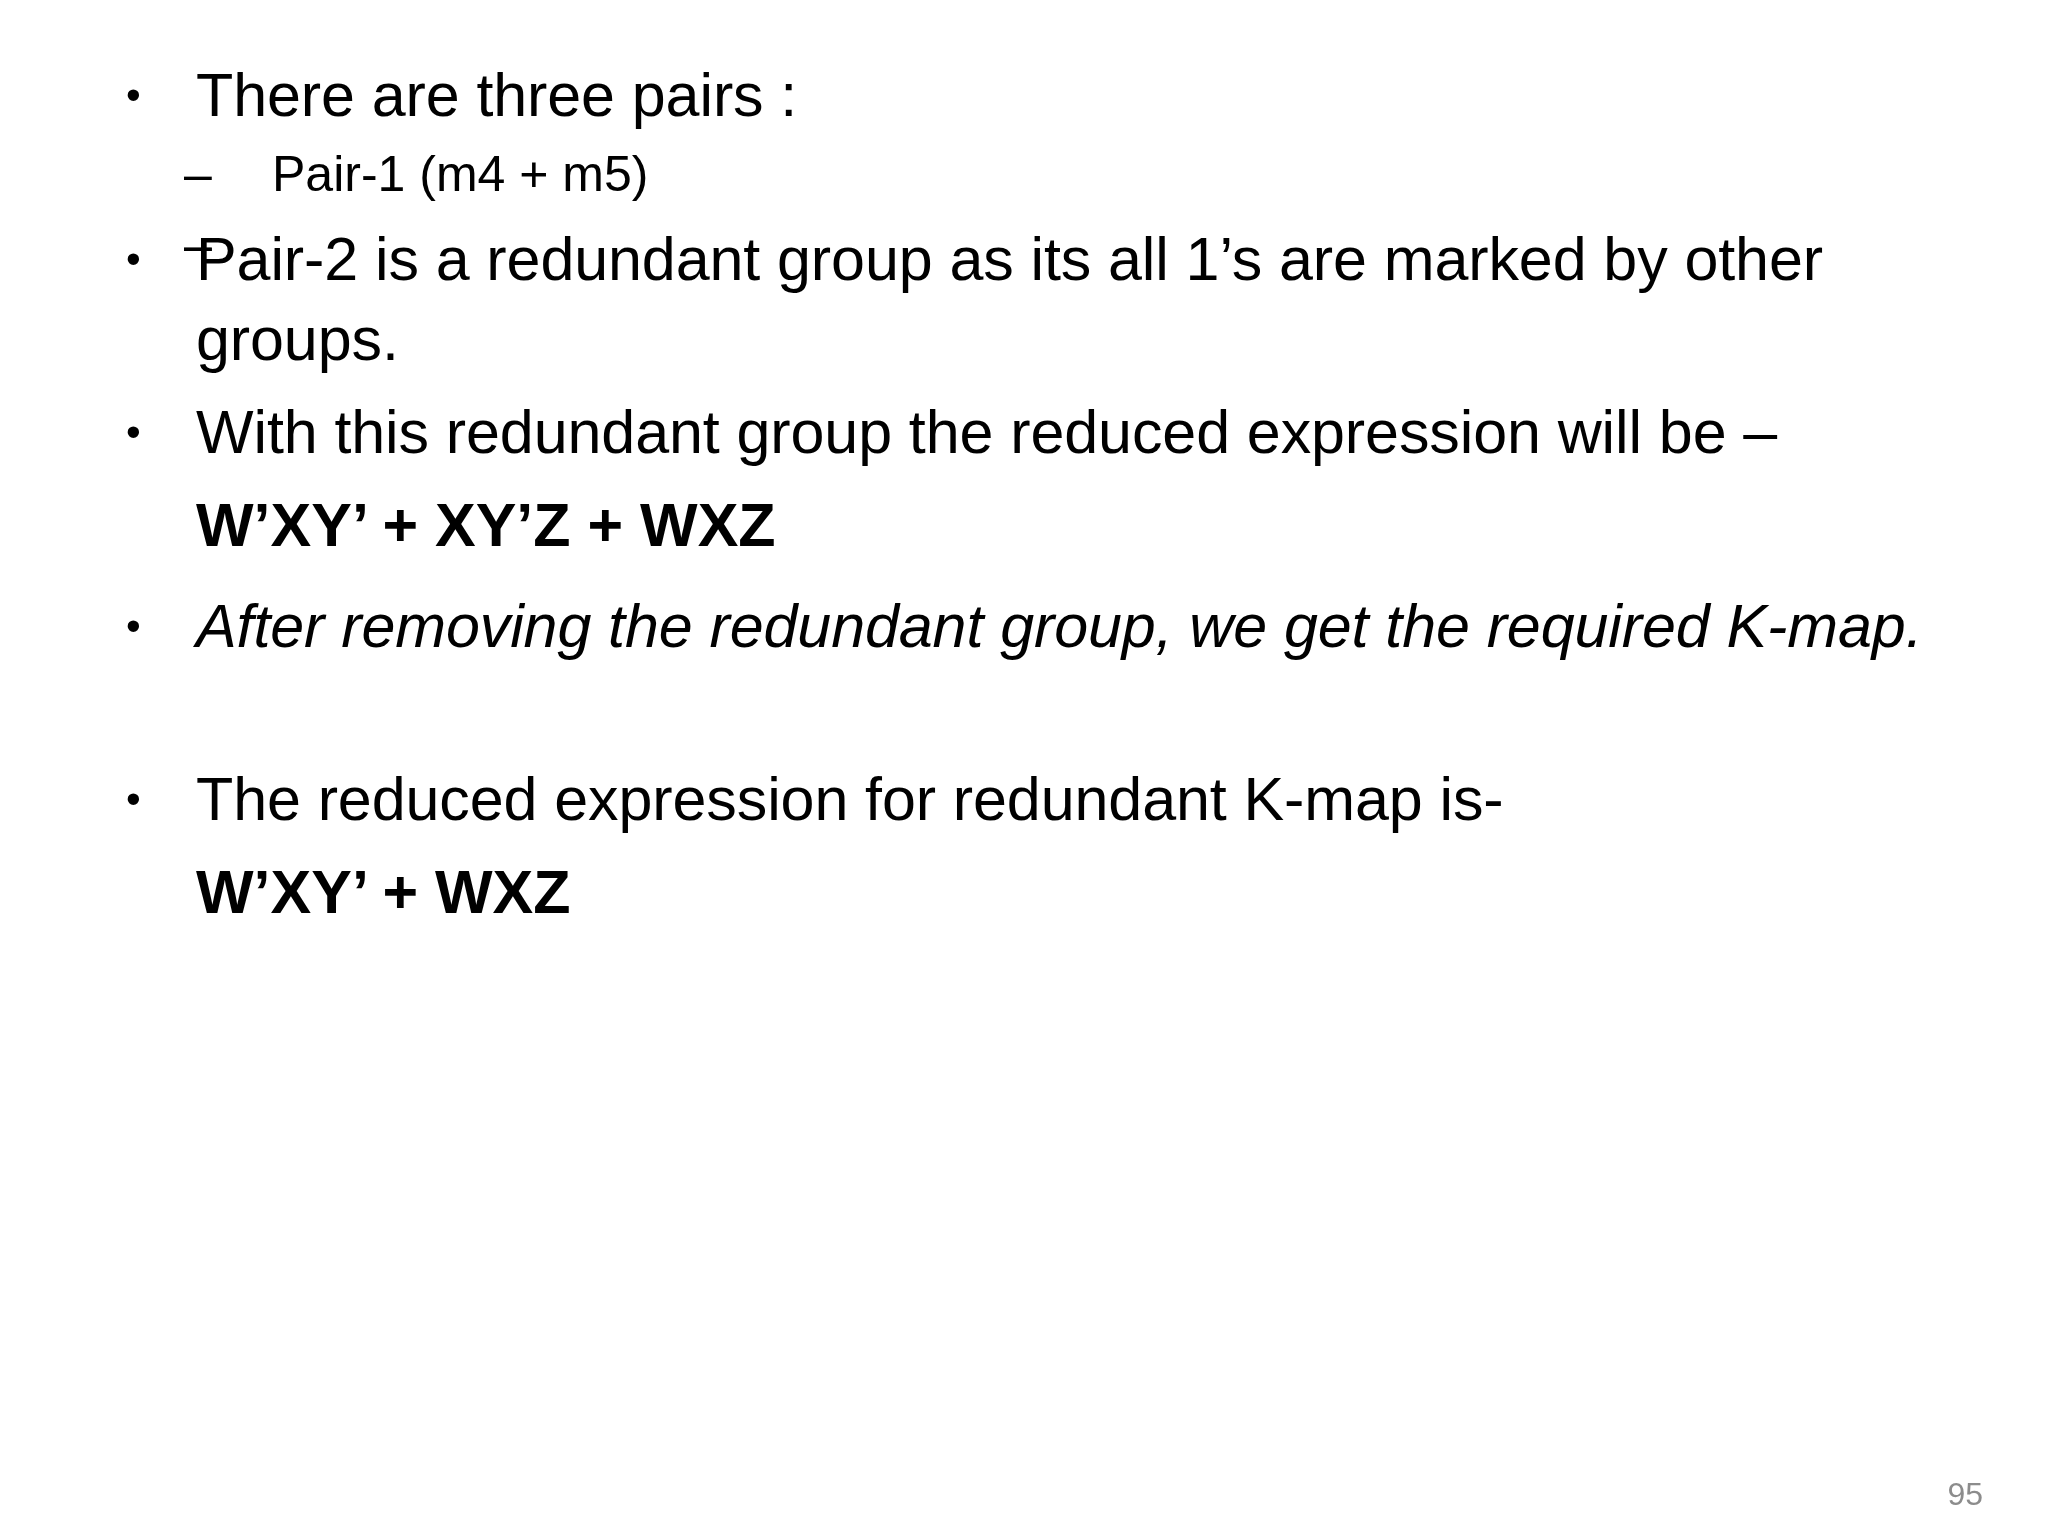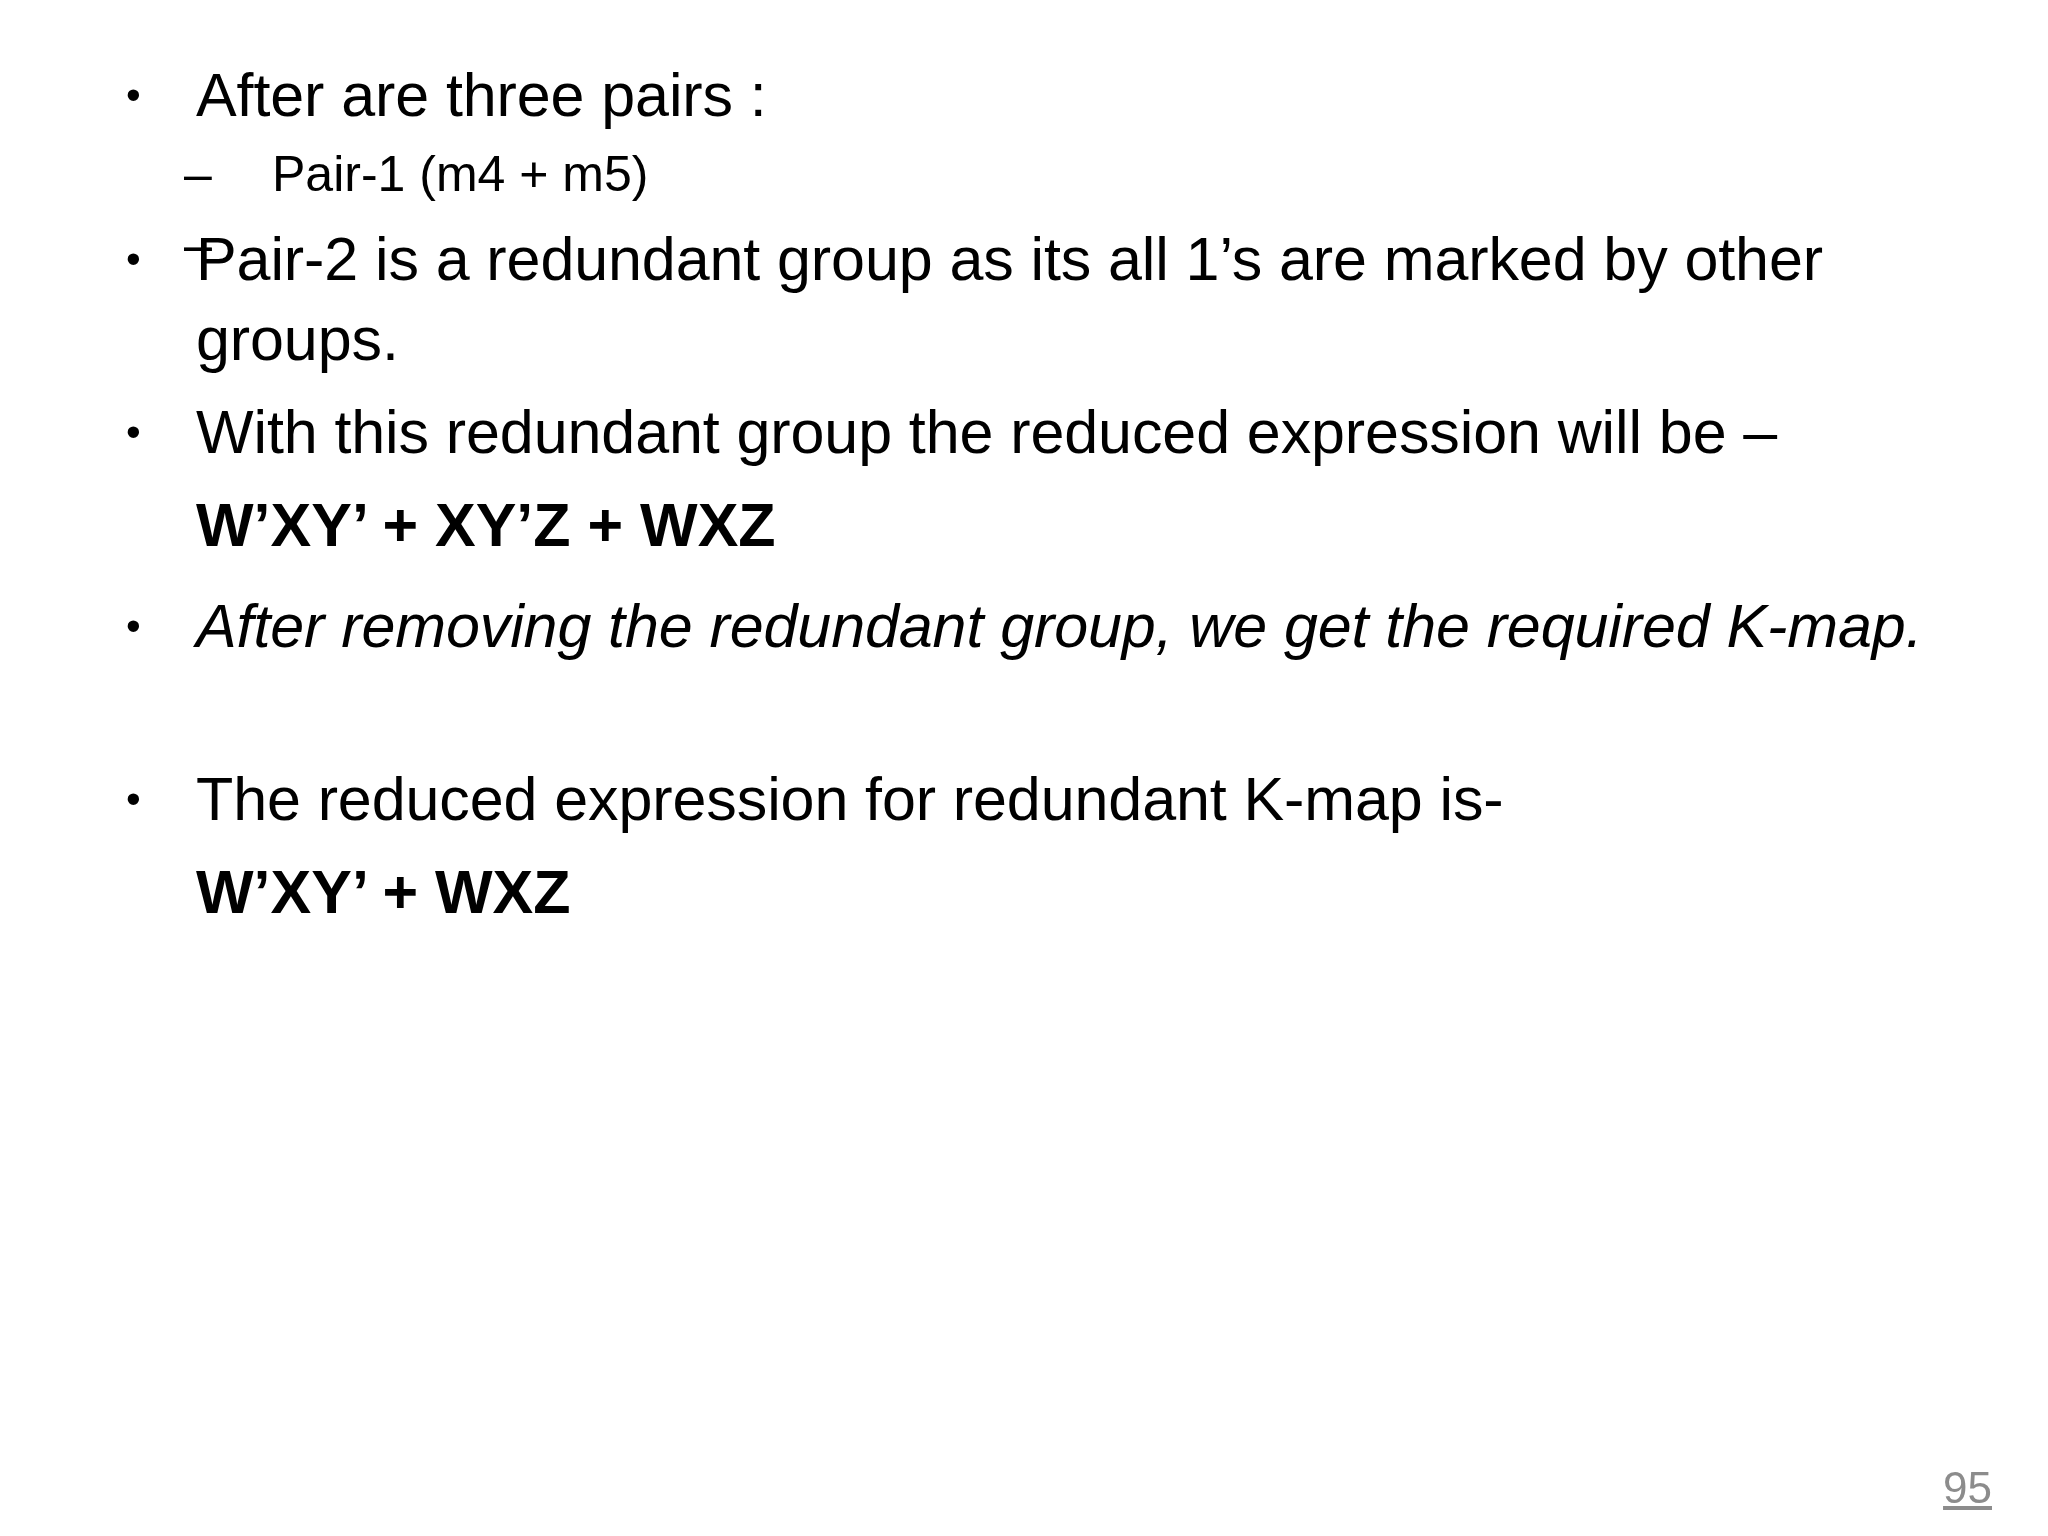--- a/index.html
+++ b/index.html
@@ -81,38 +81,37 @@
     line-height: 1.30;
     margin: 0 0 4px 0;
     font-weight: bold;
   }
 
   .spacer-sm { height: 10px; }
   .spacer-md { height: 18px; }
 
   .page-number {
     position: absolute;
-    right: 56px;
+    right: 65px;
     bottom: 26px;
-    font-size: 44px;
+    font-size: 32px;
     color: #8c8c8c;
     line-height: 1;
-    text-decoration: underline;
   }
 </style>
 </head>
 <body>
 
 <div class="slide">
 
   <div class="body-block">
 
     <div class="l1">
       <span class="marker">•</span>
-      <span class="text">After are three pairs :</span>
+      <span class="text">There are three pairs :</span>
     </div>
 
     <div class="l2">
       <span class="marker">–</span>
       <span class="text">Pair-1 (m4 + m5)</span>
     </div>
 
     <div class="l2">
       <span class="marker">–</span>
     </div>

